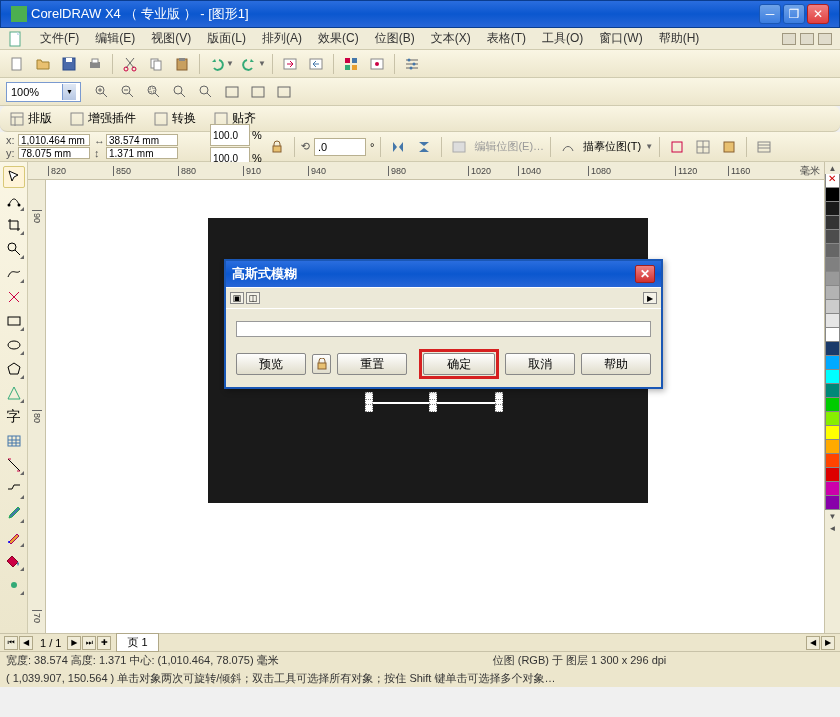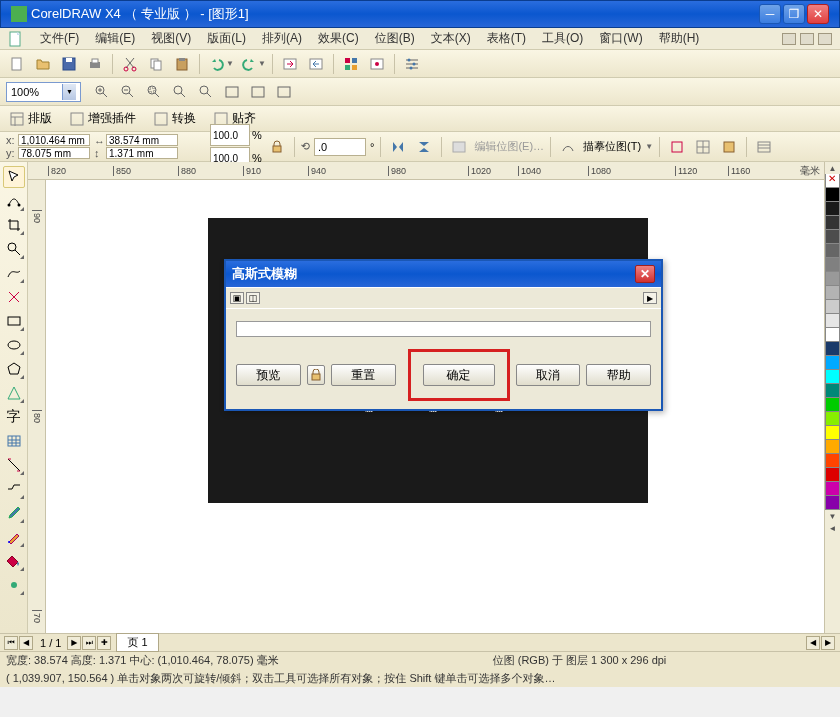--- a/index.html
+++ b/index.html
@@ -27,21 +27,21 @@
 .tbtn svg { width:16px; height:16px; }
 .tsep { width:1px; height:20px; background:#c8c2a8; margin:0 2px; }
 .dd { display:flex; align-items:center; }
 .dd .arrow { font-size:8px; color:#666; margin-left:-2px; }
 
 .zoomsel { width:75px; height:20px; border:1px solid #7a9ad0; background:#fff; display:flex; align-items:center; padding:0 4px; margin-right:6px; }
 .zoomsel .val { flex:1; font-size:11px; }
 .zoomsel .btn { width:14px; height:16px; background:linear-gradient(to bottom,#e0e8f4,#b8c8e4); border-left:1px solid #7a9ad0; display:flex; align-items:center; justify-content:center; font-size:7px; }
 
 
-.plugrow { height:26px; background:linear-gradient(to bottom,#faf6e4,#ece6cc); border-bottom:1px solid #d0cbb0; display:flex; align-items:center; padding:0 6px; gap:10px; }
+.plugrow { height:26px; background:linear-gradient(to bottom,#faf6e4,#ece6cc); border-bottom:1px solid #d0cbb0; display:flex; align-items:center; padding:0 6px; gap:10px;border-radius:7px; }
 .plugbtn { display:flex; align-items:center; gap:4px; padding:2px 4px; cursor:pointer; }
 .plugbtn .ic { width:14px; height:14px; }
 
 
 .propbar { height:30px; background:linear-gradient(to bottom,#faf6e4,#ece6cc); border-bottom:1px solid #d0cbb0; display:flex; align-items:center; padding:0 6px; gap:4px; font-size:11px; }
 .coord { display:flex; flex-direction:column; gap:1px; }
 .coord .row { display:flex; align-items:center; gap:2px; }
 .coord .lbl { width:10px; color:#555; }
 .coord input { width:72px; height:12px; border:1px solid #b8b090; font-size:10px; padding:0 2px; }
 .propbar .mini { width:40px; height:12px; border:1px solid #b8b090; font-size:10px; padding:10px 2px;margin-left:28px; }
@@ -102,21 +102,21 @@
 .slider .tk { position:absolute; top:6px; width:1px; height:6px; background:#888; }
 .slider .thumb { position:absolute; top:2px; left:18%; width:9px; height:14px; background:linear-gradient(to bottom,#cde4c8,#8bbe80); border:1px solid #5a8a50; border-radius:1px; }
 .redbox { border:3px solid #d62020; padding:2px; display:flex; align-items:center; gap:4px; }
 .valinput { width:48px; height:18px; border:1px solid #888; padding:0 4px; font-size:12px; text-align:left; }
 .unit { font-size:12px; }
 .progress { height:16px; border:1px solid #999; background:#fff; margin-bottom:12px; }
 .dlg-btns { display:flex; align-items:center; gap:6px; }
 .dlg-btns .spacer { flex:1; }
 .dbtn { width:72px; height:22px; border:1px solid #888; background:linear-gradient(to bottom,#fefefe,#e0ddcc); font-size:12px; display:flex; align-items:center; justify-content:center; cursor:pointer; border-radius:2px; }
 .lockic { width:20px; height:20px; border:1px solid #888; display:flex; align-items:center; justify-content:center; background:linear-gradient(to bottom,#fefefe,#e0ddcc); cursor:pointer; border-radius:2px; }
-.redwrap { border:3px solid #d62020; padding:12px; }
+.redwrap { border:3px solid #d62020; padding:1px; }
 </style>
 </head>
 <body>
 
 <div class="titlebar">
   <div class="icon"></div>
   <div class="title">CorelDRAW X4 （ 专业版 ） - [图形1]</div>
   <div class="winbtns">
     <div class="winbtn">─</div>
     <div class="winbtn">❐</div>

